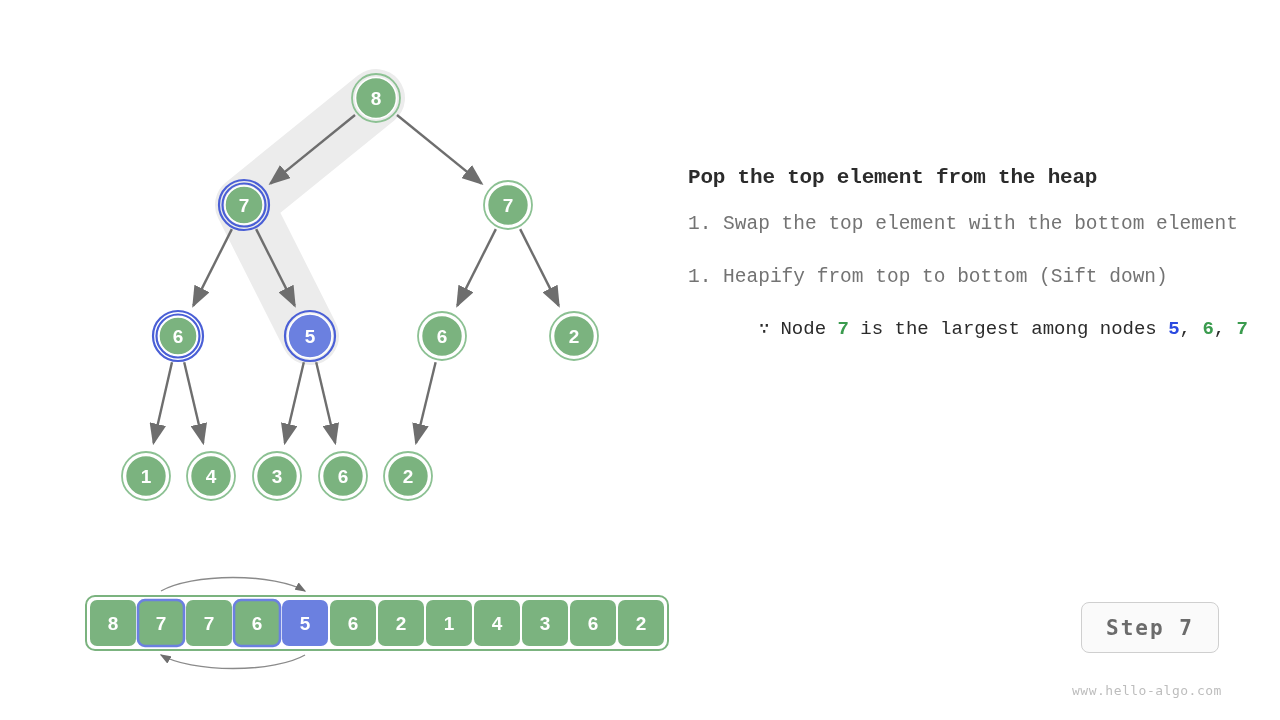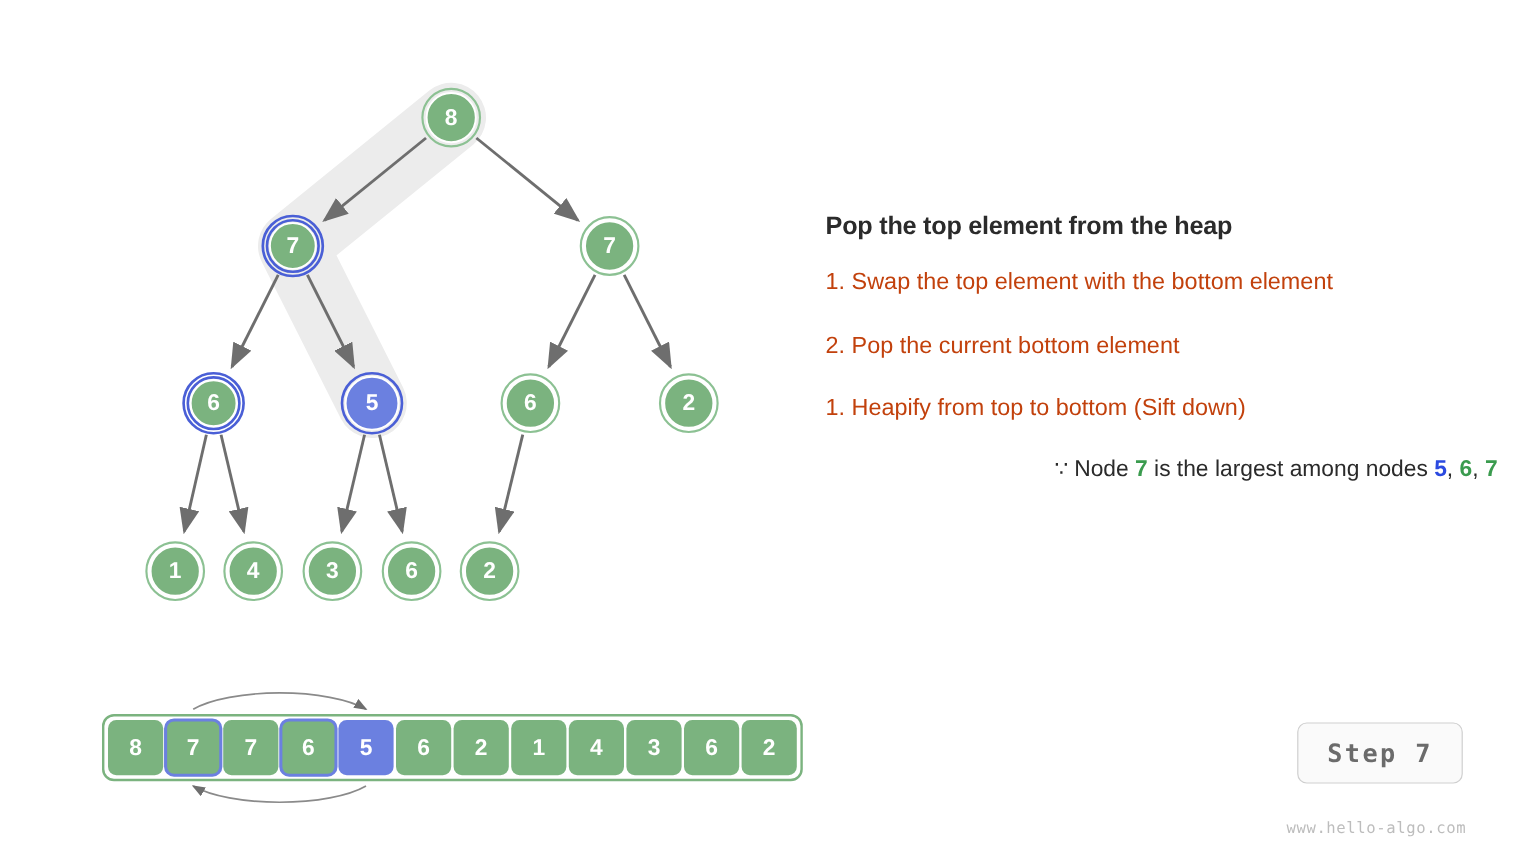--- a/index.html
+++ b/index.html
@@ -11,34 +11,35 @@
     overflow: hidden;
   }
   #root { position: relative; width: 1280px; height: 720px; }
 
   
   #figure { position: absolute; left: 0; top: 0; width: 700px; height: 720px; }
 
   
   #panel {
     position: absolute;
-    left: 688px; top: 176px;
+    left: 688px; top: 165px;
     width: 560px;
+    font-family: Liberation Mono, monospace;
   }
   #panel .title {
     font-size: 21px;
     font-weight: bold;
     color: #2b2b2b;
     letter-spacing: -0.2px;
     margin: 0 0 22px 0;
     line-height: 1.2;
   }
   #panel .step {
     font-size: 19.5px;
-    color: #c2410c;
+    color: #737373;
     margin: 0 0 28px 0;
     line-height: 1.25;
     white-space: nowrap;
   }
   #panel .reason-wrap { margin-top: 2px; text-align: right; }
   #panel .reason {
     font-size: 19px;
     color: #2b2b2b;
     margin: 0 0 6px 0;
     padding-left: 14px;
@@ -231,21 +232,20 @@
           <rect x="618" y="600" width="46" height="46" rx="7" ry="7" fill="#7bb37f" stroke="none" stroke-width="0"></rect>
           <text x="641" y="623.5" text-anchor="middle" dominant-baseline="central" fill="#ffffff" font-family="&quot;Liberation Sans&quot;, sans-serif" font-size="19" font-weight="bold">2</text>
         </g>
       </g>
   </svg>
 
   <div id="panel">
     <h1 class="title">Pop the top element from the heap</h1>
 
     <p class="step">1. Swap the top element with the bottom element</p>
-    <p class="step">2. Pop the current bottom element</p>
     <p class="step">1. Heapify from top to bottom (Sift down)</p>
 
     <div class="reason-wrap">
       <p class="reason" id="reason-because"><span class="sym">∵ </span><span>Node </span><span class="num-green">7</span><span> is the largest among nodes </span><span class="num-blue">5</span><span>, </span><span class="num-green">6</span><span>, </span><span class="num-green">7</span></p>
     </div>
   </div>
 
   <div id="step-badge">Step 7</div>
   <div id="watermark">www.hello-algo.com</div>
 </div>

